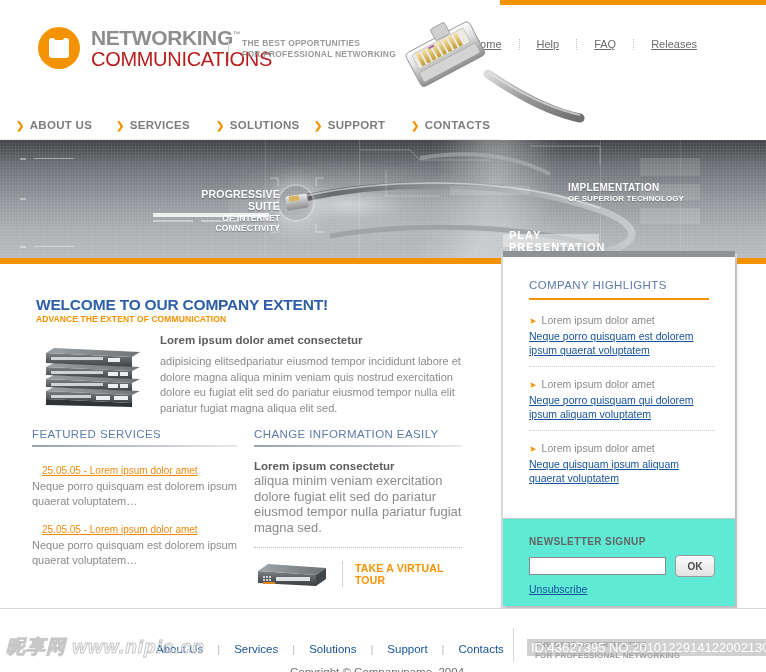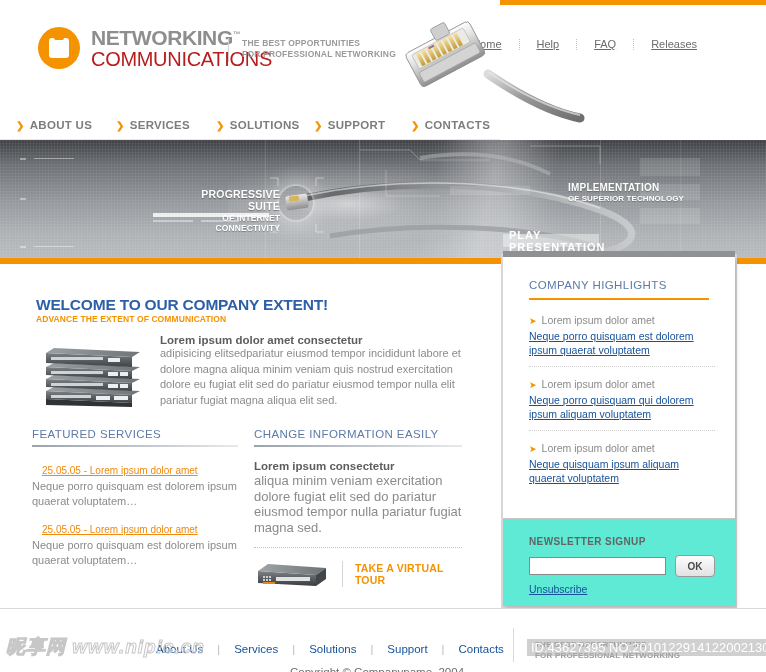--- a/index.html
+++ b/index.html
@@ -211,21 +211,21 @@
 
   .switch-photo {
     position: absolute; left: 36px; top: 77px; width: 108px; height: 68px;
   }
 
   .intro {
     position: absolute; left: 160px; top: 70px; width: 312px;
   }
   .intro-lead {
     font-size: 11.5px; font-weight: bold; color: #5d5d5d;
-    margin-bottom: 0;
+    margin-bottom: 8px;
   }
   .intro-body {
     font-size: 11px; color: #8b8b8b; line-height: 15.5px;
   }
 
   .col-left { position: absolute; left: 32px; top: 164px; width: 206px; }
   .col-right { position: absolute; left: 254px; top: 164px; width: 208px; }
 
   .sec-head {
     font-size: 11.5px; color: #5c7ba8; letter-spacing: 0.4px;

